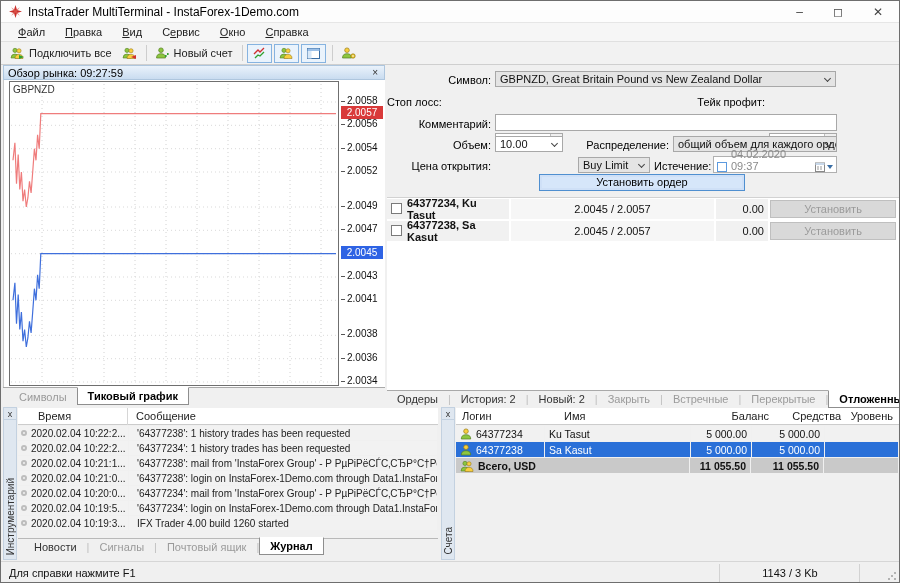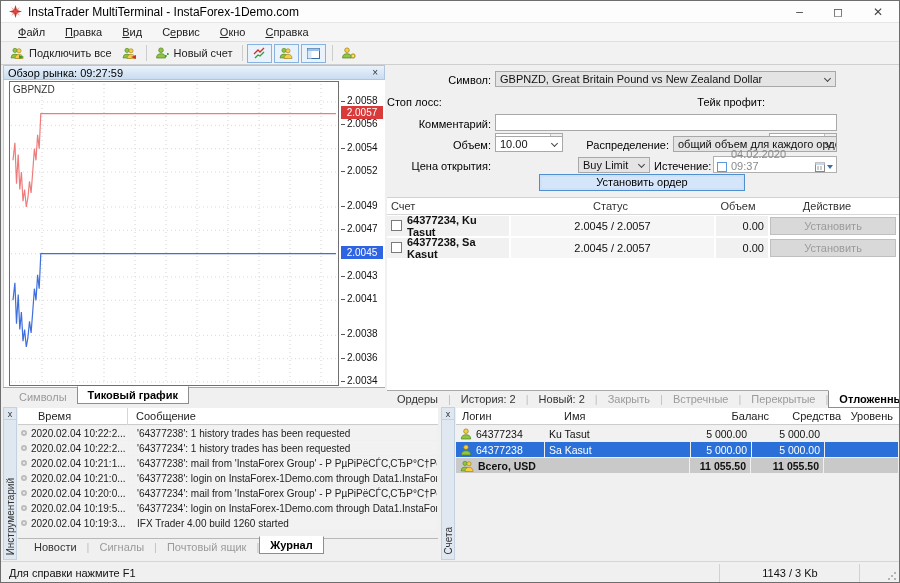--- a/index.html
+++ b/index.html
@@ -32,21 +32,21 @@
   .mw-close{margin-left:auto;font-size:10px;color:#333;padding:0 2px;}
   .chart-area{position:absolute;left:2px;top:79px;width:382px;height:307px;background:#fff;border-left:1px solid #c9c9c9;}
   .chart-box{position:absolute;left:8px;top:80px;width:330px;height:305px;border:1px solid #6f6f6f;background:#fff;}
   .chart-symbol{position:absolute;left:3px;top:2px;font-size:10px;color:#333;}
   .price-scale{position:absolute;left:340px;top:80px;width:44px;height:305px;}
   .ptick{position:absolute;left:6px;font-size:10px;color:#111;white-space:nowrap;}
   .pdash{position:absolute;left:0;width:4px;height:0;border-top:1px solid #555;}
   .pbadge{position:absolute;left:0;width:42px;height:13px;color:#fff;font-size:10px;
     text-align:center;line-height:13px;}
   .mw-tabs{position:absolute;left:2px;top:386px;width:382px;height:18px;background:#f0f0f0;
-    border-top:1px solid #a9a9a9;display:flex;align-items:flex-end;padding-left:6px;}
+    border-top:1px solid #a9a9a9;display:flex;align-items:center;padding-left:6px;}
   
   .tab{padding:2px 10px 2px;color:#333;white-space:nowrap;}
   .tab.dim{color:#9a9a9a;}
   .tab.active{background:#fff;border:1px solid #8e8e8e;border-top:1px solid #fff;
     position:relative;top:-1px;color:#000;font-weight:bold;}
   .tabsep{color:#bfbfbf;padding:2px 0;}
   
   .flabel{position:absolute;color:#000;white-space:nowrap;}
   .combo{position:absolute;border:1px solid #a8a8a8;background:#e4e4e4;display:flex;
     align-items:center;padding:0 18px 0 4px;height:16px;white-space:nowrap;overflow:hidden;}
@@ -338,26 +338,20 @@
             <path d="M2 5h2M5 5h2M2 7h2M5 7h2" stroke="#999" stroke-width="1"></path>
           </svg>
         </span>
       <span style="width:0;height:0;border-left:3px solid transparent;border-right:3px solid transparent;border-top:4px solid #3a6ea5;"></span>
     </span>
   </div>
 
   <div class="submit-btn" style="left:538px;top:173px;width:206px;height:17px;">Установить ордер</div>
 
   <div class="orders-area">
-    <div class="ohead" id="orders-head">
-        <span class="hc" style="width: 122px; text-align: left;">Счет</span>
-        <span class="hc" style="width: 203px; text-align: center;">Статус</span>
-        <span class="hc" style="width: 52px; text-align: center;">Объем</span>
-        <span class="hc" style="width: 126px; text-align: center;">Действие</span>
-      </div>
     <div id="orders-rows">
         <div class="orow">
           <span class="cell acct" style="width:122px;">
       <span class="ckb"></span>
             <span>64377234, Ku Tasut</span>
           </span>
     <span class="cell" style="width:203px;justify-content:center;background:#f6f6f6;">2.0045 / 2.0057</span>
     <span class="cell num" style="width:52px;">0.00</span>
     <span class="cell" style="width:126px;padding:0;background:none;">
       <span class="setbtn">Установить</span>

